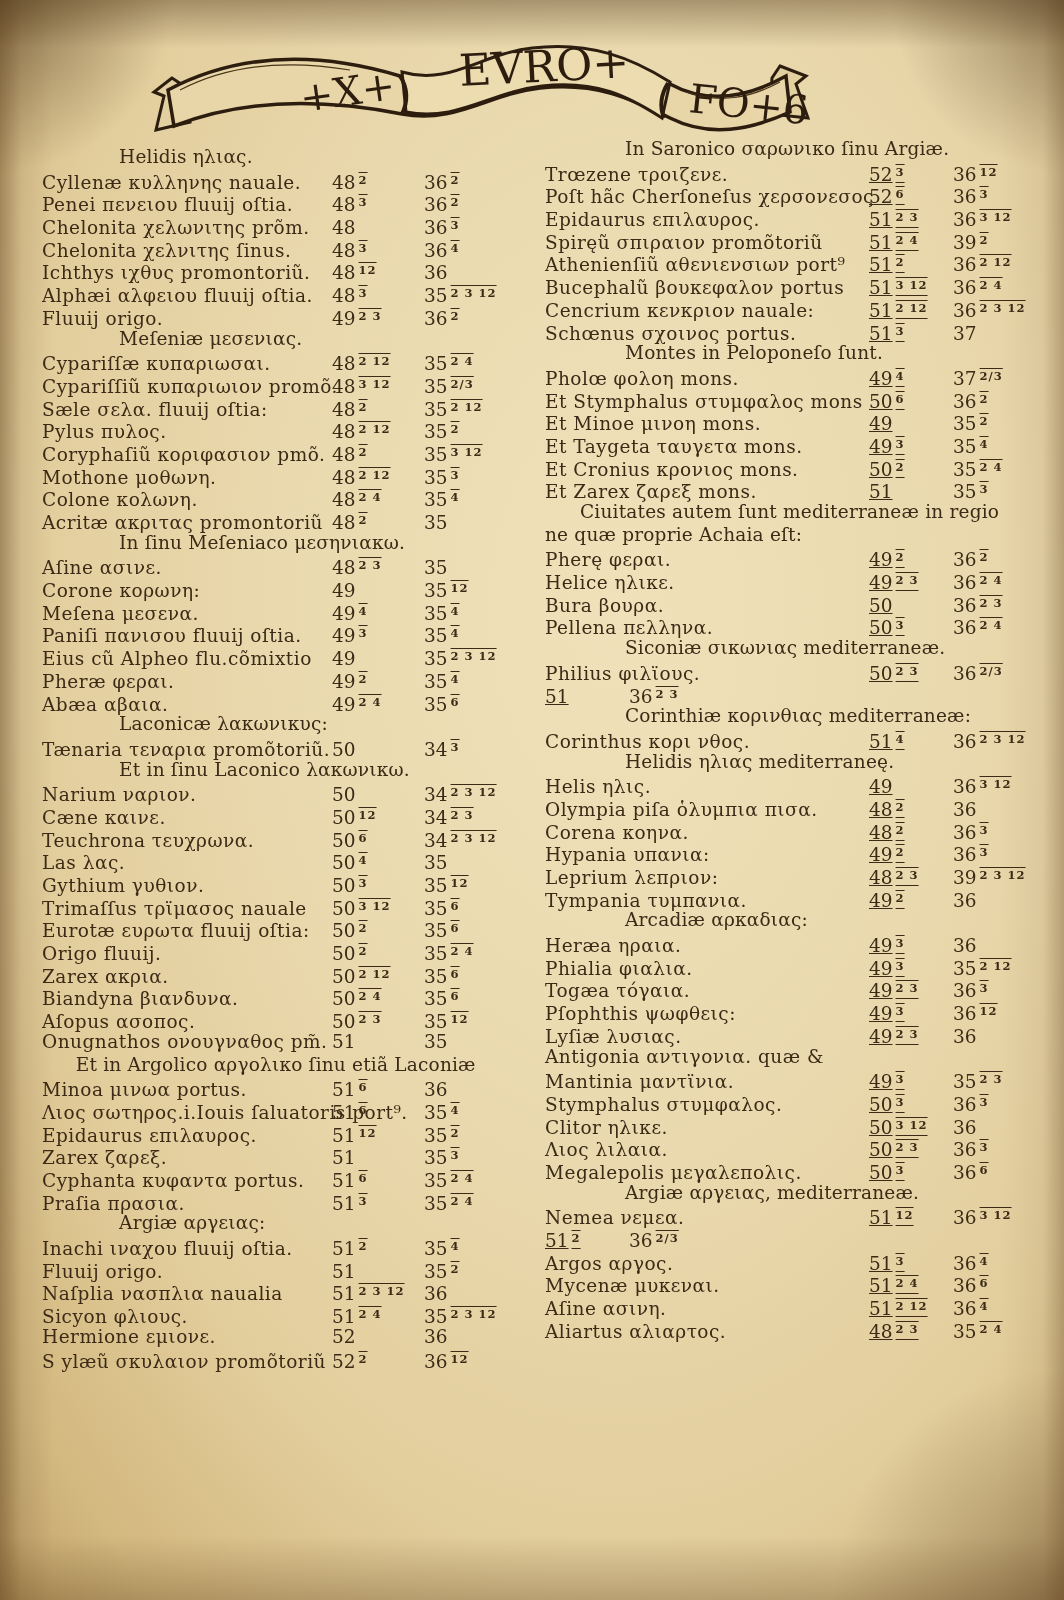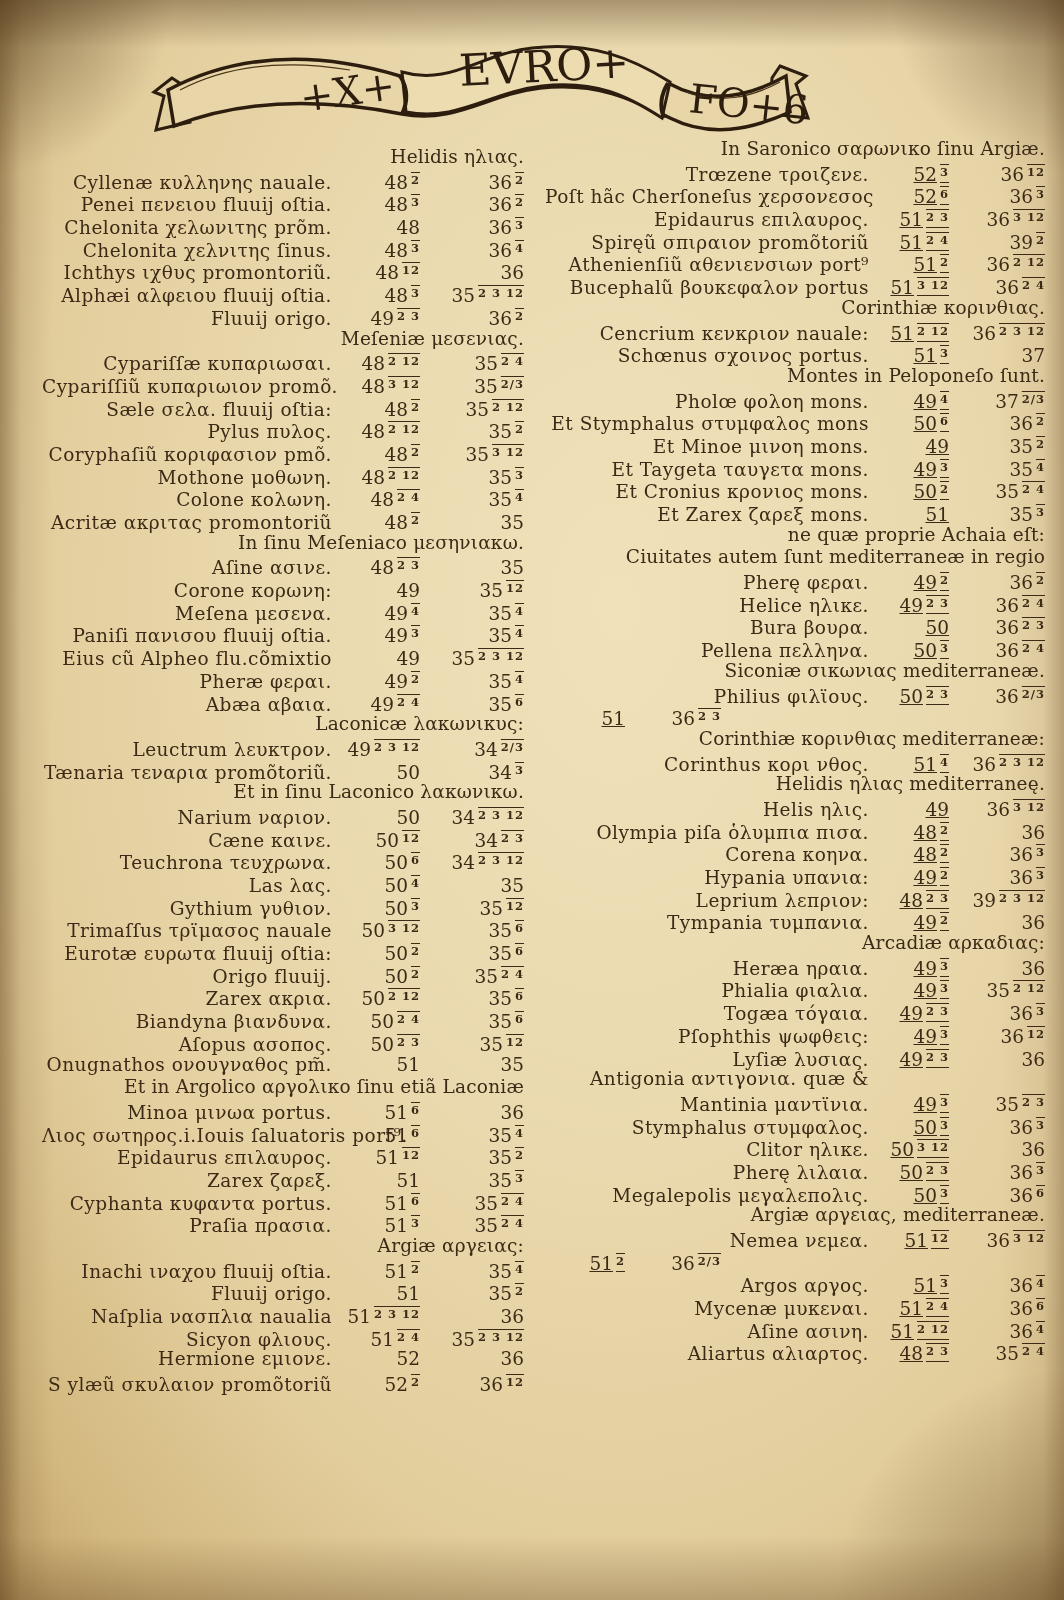--- a/index.html
+++ b/index.html
@@ -12,21 +12,21 @@
     background:
       linear-gradient(90deg, rgba(90,60,25,.45) 0%, rgba(90,60,25,.12) 2%, rgba(90,60,25,0) 5%),
       linear-gradient(270deg, rgba(90,60,25,.35) 0%, rgba(90,60,25,.08) 2%, rgba(90,60,25,0) 6%),
       linear-gradient(0deg, rgba(90,60,25,.30) 0%, rgba(90,60,25,0) 4%),
       linear-gradient(180deg, rgba(70,45,18,.40) 0%, rgba(70,45,18,0) 3%),
       radial-gradient(circle at 0% 0%, rgba(60,38,14,.5) 0%, rgba(60,38,14,0) 9%),
       radial-gradient(circle at 100% 0%, rgba(60,38,14,.45) 0%, rgba(60,38,14,0) 9%),
       radial-gradient(circle at 100% 100%, rgba(60,38,14,.35) 0%, rgba(60,38,14,0) 12%);
   }
   .banner{position:absolute;left:150px;top:26px;width:660px;height:120px;}
-  .col{position:absolute;font-size:18.5px;text-align:right;}
+  .col{position:absolute;font-size:18.5px;}
   .col-left{left:42px;top:146px;width:482px;}
   .col-right{left:545px;top:138px;width:500px;}
   .line{height:22.7px;line-height:22.7px;white-space:nowrap;}
   .row{display:flex;align-items:baseline;}
   .nm{flex:1 1 auto;min-width:0;letter-spacing:.2px;}
   .lon{flex:0 0 88px;}
   .lat{flex:0 0 100px;padding-left:4px;}
   .col-right .lon{flex-basis:80px;text-decoration:underline;}
   .col-right .lat{flex-basis:92px;}
   .fr{font-size:11.5px;vertical-align:5px;text-decoration:overline;letter-spacing:1px;margin-left:3px;font-weight:bold;}
@@ -179,25 +179,20 @@
         <span class="line-part lon"><span>49</span><span class="fr">2</span></span>
         <span class="line-part lat"><span>35</span><span class="fr">4</span></span>
       </div>
       <div class="line row">
         <span class="nm gk">Abæa αβαια.</span>
         <span class="line-part lon"><span>49</span><span class="fr">2 4</span></span>
         <span class="line-part lat"><span>35</span><span class="fr">6</span></span>
       </div>
       <div class="line hd">Laconicæ λακωνικυς:</div>
       <div class="line row">
-        <span class="nm gk">Leuctrum λευκτρον.</span>
-        <span class="line-part lon"><span>49</span><span class="fr">2 3 12</span></span>
-        <span class="line-part lat"><span>34</span><span class="fr">2/3</span></span>
-      </div>
-      <div class="line row">
         <span class="nm gk">Tænaria τεναρια promõtoriũ.</span>
         <span class="line-part lon"><span>50</span></span>
         <span class="line-part lat"><span>34</span><span class="fr">3</span></span>
       </div>
       <div class="line hd">Et in ſinu Laconico λακωνικω.</div>
       <div class="line row">
         <span class="nm gk">Narium ναριον.</span>
         <span class="line-part lon"><span>50</span></span>
         <span class="line-part lat"><span>34</span><span class="fr">2 3 12</span></span>
       </div>
@@ -344,21 +339,20 @@
       <div class="line row">
         <span class="nm gk">Athenienſiũ αθενιενσιων port⁹</span>
         <span class="line-part lon"><span>51</span><span class="fr">2</span></span>
         <span class="line-part lat"><span>36</span><span class="fr">2 12</span></span>
       </div>
       <div class="line row">
         <span class="nm gk">Bucephalũ βουκεφαλον portus</span>
         <span class="line-part lon"><span>51</span><span class="fr">3 12</span></span>
         <span class="line-part lat"><span>36</span><span class="fr">2 4</span></span>
       </div>
-      <div class="line hd">Corinthiæ κορινθιας.</div>
       <div class="line row">
         <span class="nm gk">Cencrium κενκριον nauale:</span>
         <span class="line-part lon"><span>51</span><span class="fr">2 12</span></span>
         <span class="line-part lat"><span>36</span><span class="fr">2 3 12</span></span>
       </div>
       <div class="line row">
         <span class="nm gk">Schœnus σχοινος portus.</span>
         <span class="line-part lon"><span>51</span><span class="fr">3</span></span>
         <span class="line-part lat"><span>37</span></span>
       </div>
@@ -386,22 +380,22 @@
       <div class="line row">
         <span class="nm gk">Et Cronius κρονιος mons.</span>
         <span class="line-part lon"><span>50</span><span class="fr">2</span></span>
         <span class="line-part lat"><span>35</span><span class="fr">2 4</span></span>
       </div>
       <div class="line row">
         <span class="nm gk">Et Zarex ζαρεξ mons.</span>
         <span class="line-part lon"><span>51</span></span>
         <span class="line-part lat"><span>35</span><span class="fr">3</span></span>
       </div>
+      <div class="line hd flush" style="padding-left: 7%;">Ciuitates autem ſunt mediterraneæ in regio</div>
       <div class="line hd flush">ne quæ proprie Achaia eſt:</div>
-      <div class="line hd flush" style="padding-left: 7%;">Ciuitates autem ſunt mediterraneæ in regio</div>
       <div class="line row">
         <span class="nm gk">Pherę φεραι.</span>
         <span class="line-part lon"><span>49</span><span class="fr">2</span></span>
         <span class="line-part lat"><span>36</span><span class="fr">2</span></span>
       </div>
       <div class="line row">
         <span class="nm gk">Helice ηλικε.</span>
         <span class="line-part lon"><span>49</span><span class="fr">2 3</span></span>
         <span class="line-part lat"><span>36</span><span class="fr">2 4</span></span>
       </div>
@@ -502,21 +496,21 @@
         <span class="nm gk">Stymphalus στυμφαλος.</span>
         <span class="line-part lon"><span>50</span><span class="fr">3</span></span>
         <span class="line-part lat"><span>36</span><span class="fr">3</span></span>
       </div>
       <div class="line row">
         <span class="nm gk">Clitor ηλικε.</span>
         <span class="line-part lon"><span>50</span><span class="fr">3 12</span></span>
         <span class="line-part lat"><span>36</span></span>
       </div>
       <div class="line row">
-        <span class="nm gk">Pherę λιλαια.</span>
+        <span class="nm gk">Λιος λιλαια.</span>
         <span class="line-part lon"><span>50</span><span class="fr">2 3</span></span>
         <span class="line-part lat"><span>36</span><span class="fr">3</span></span>
       </div>
       <div class="line row">
         <span class="nm gk">Megalepolis μεγαλεπολις.</span>
         <span class="line-part lon"><span>50</span><span class="fr">3</span></span>
         <span class="line-part lat"><span>36</span><span class="fr">6</span></span>
       </div>
       <div class="line hd">Argiæ αργειας, mediterraneæ.</div>
       <div class="line row">

